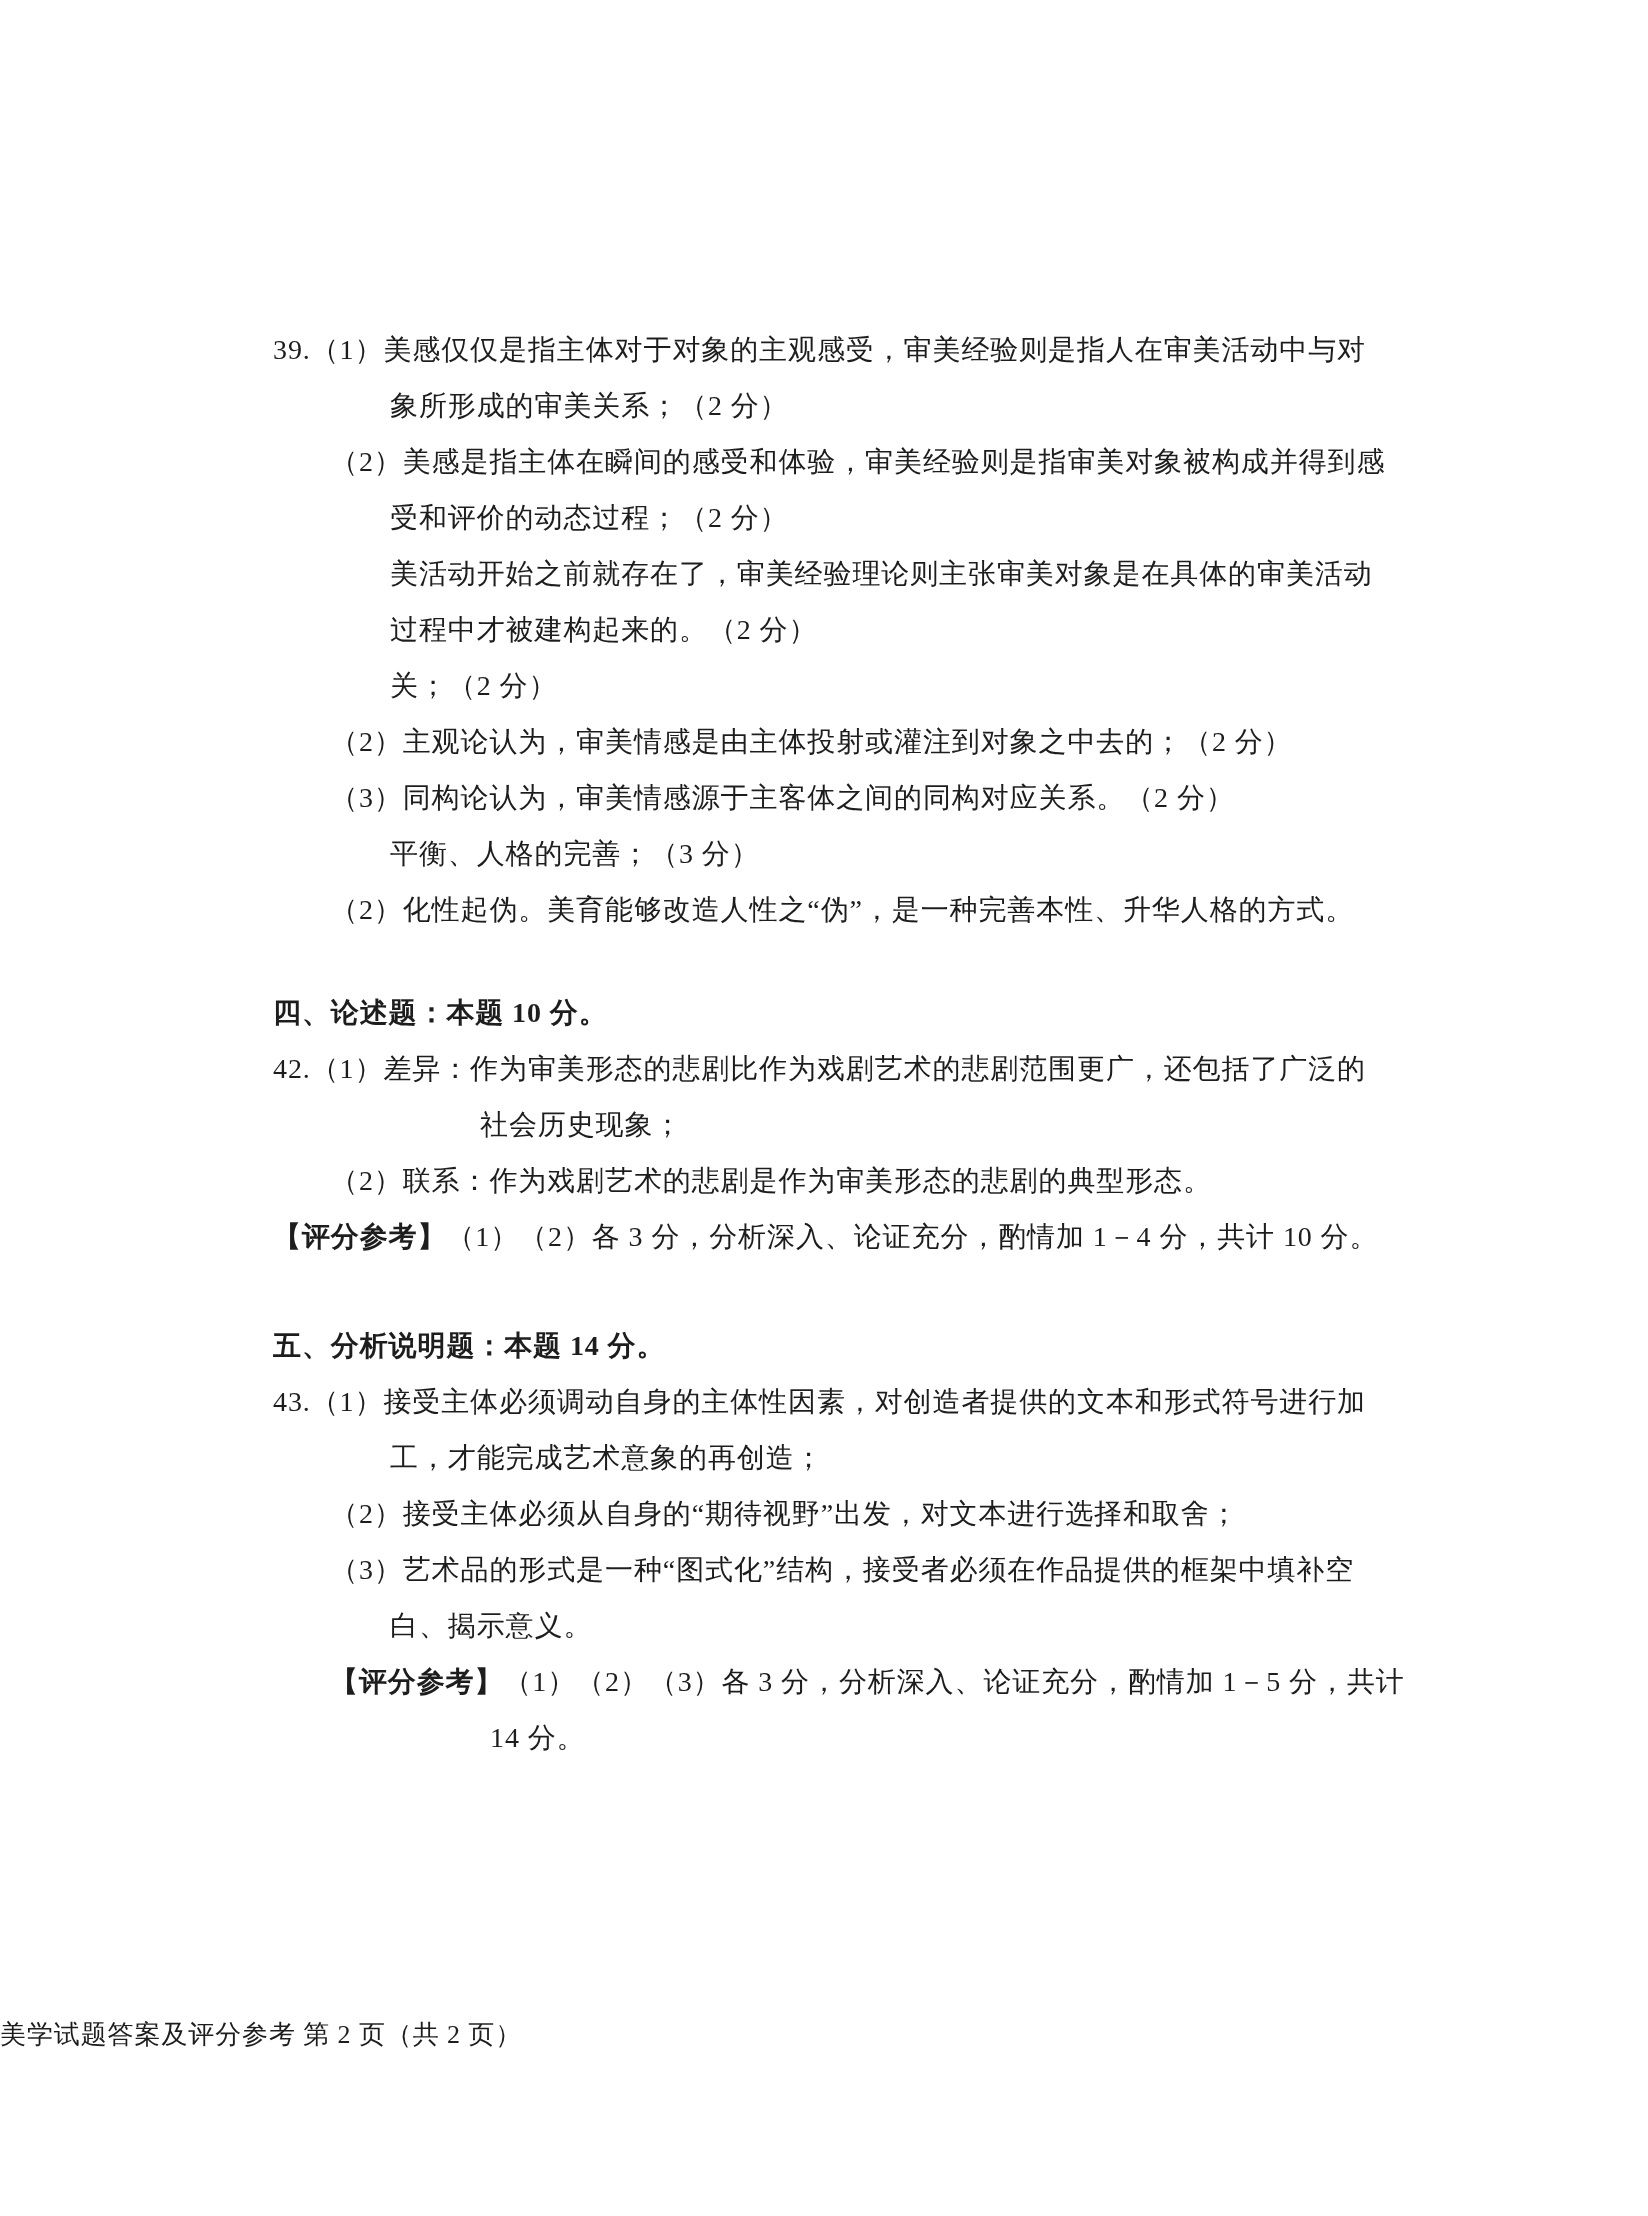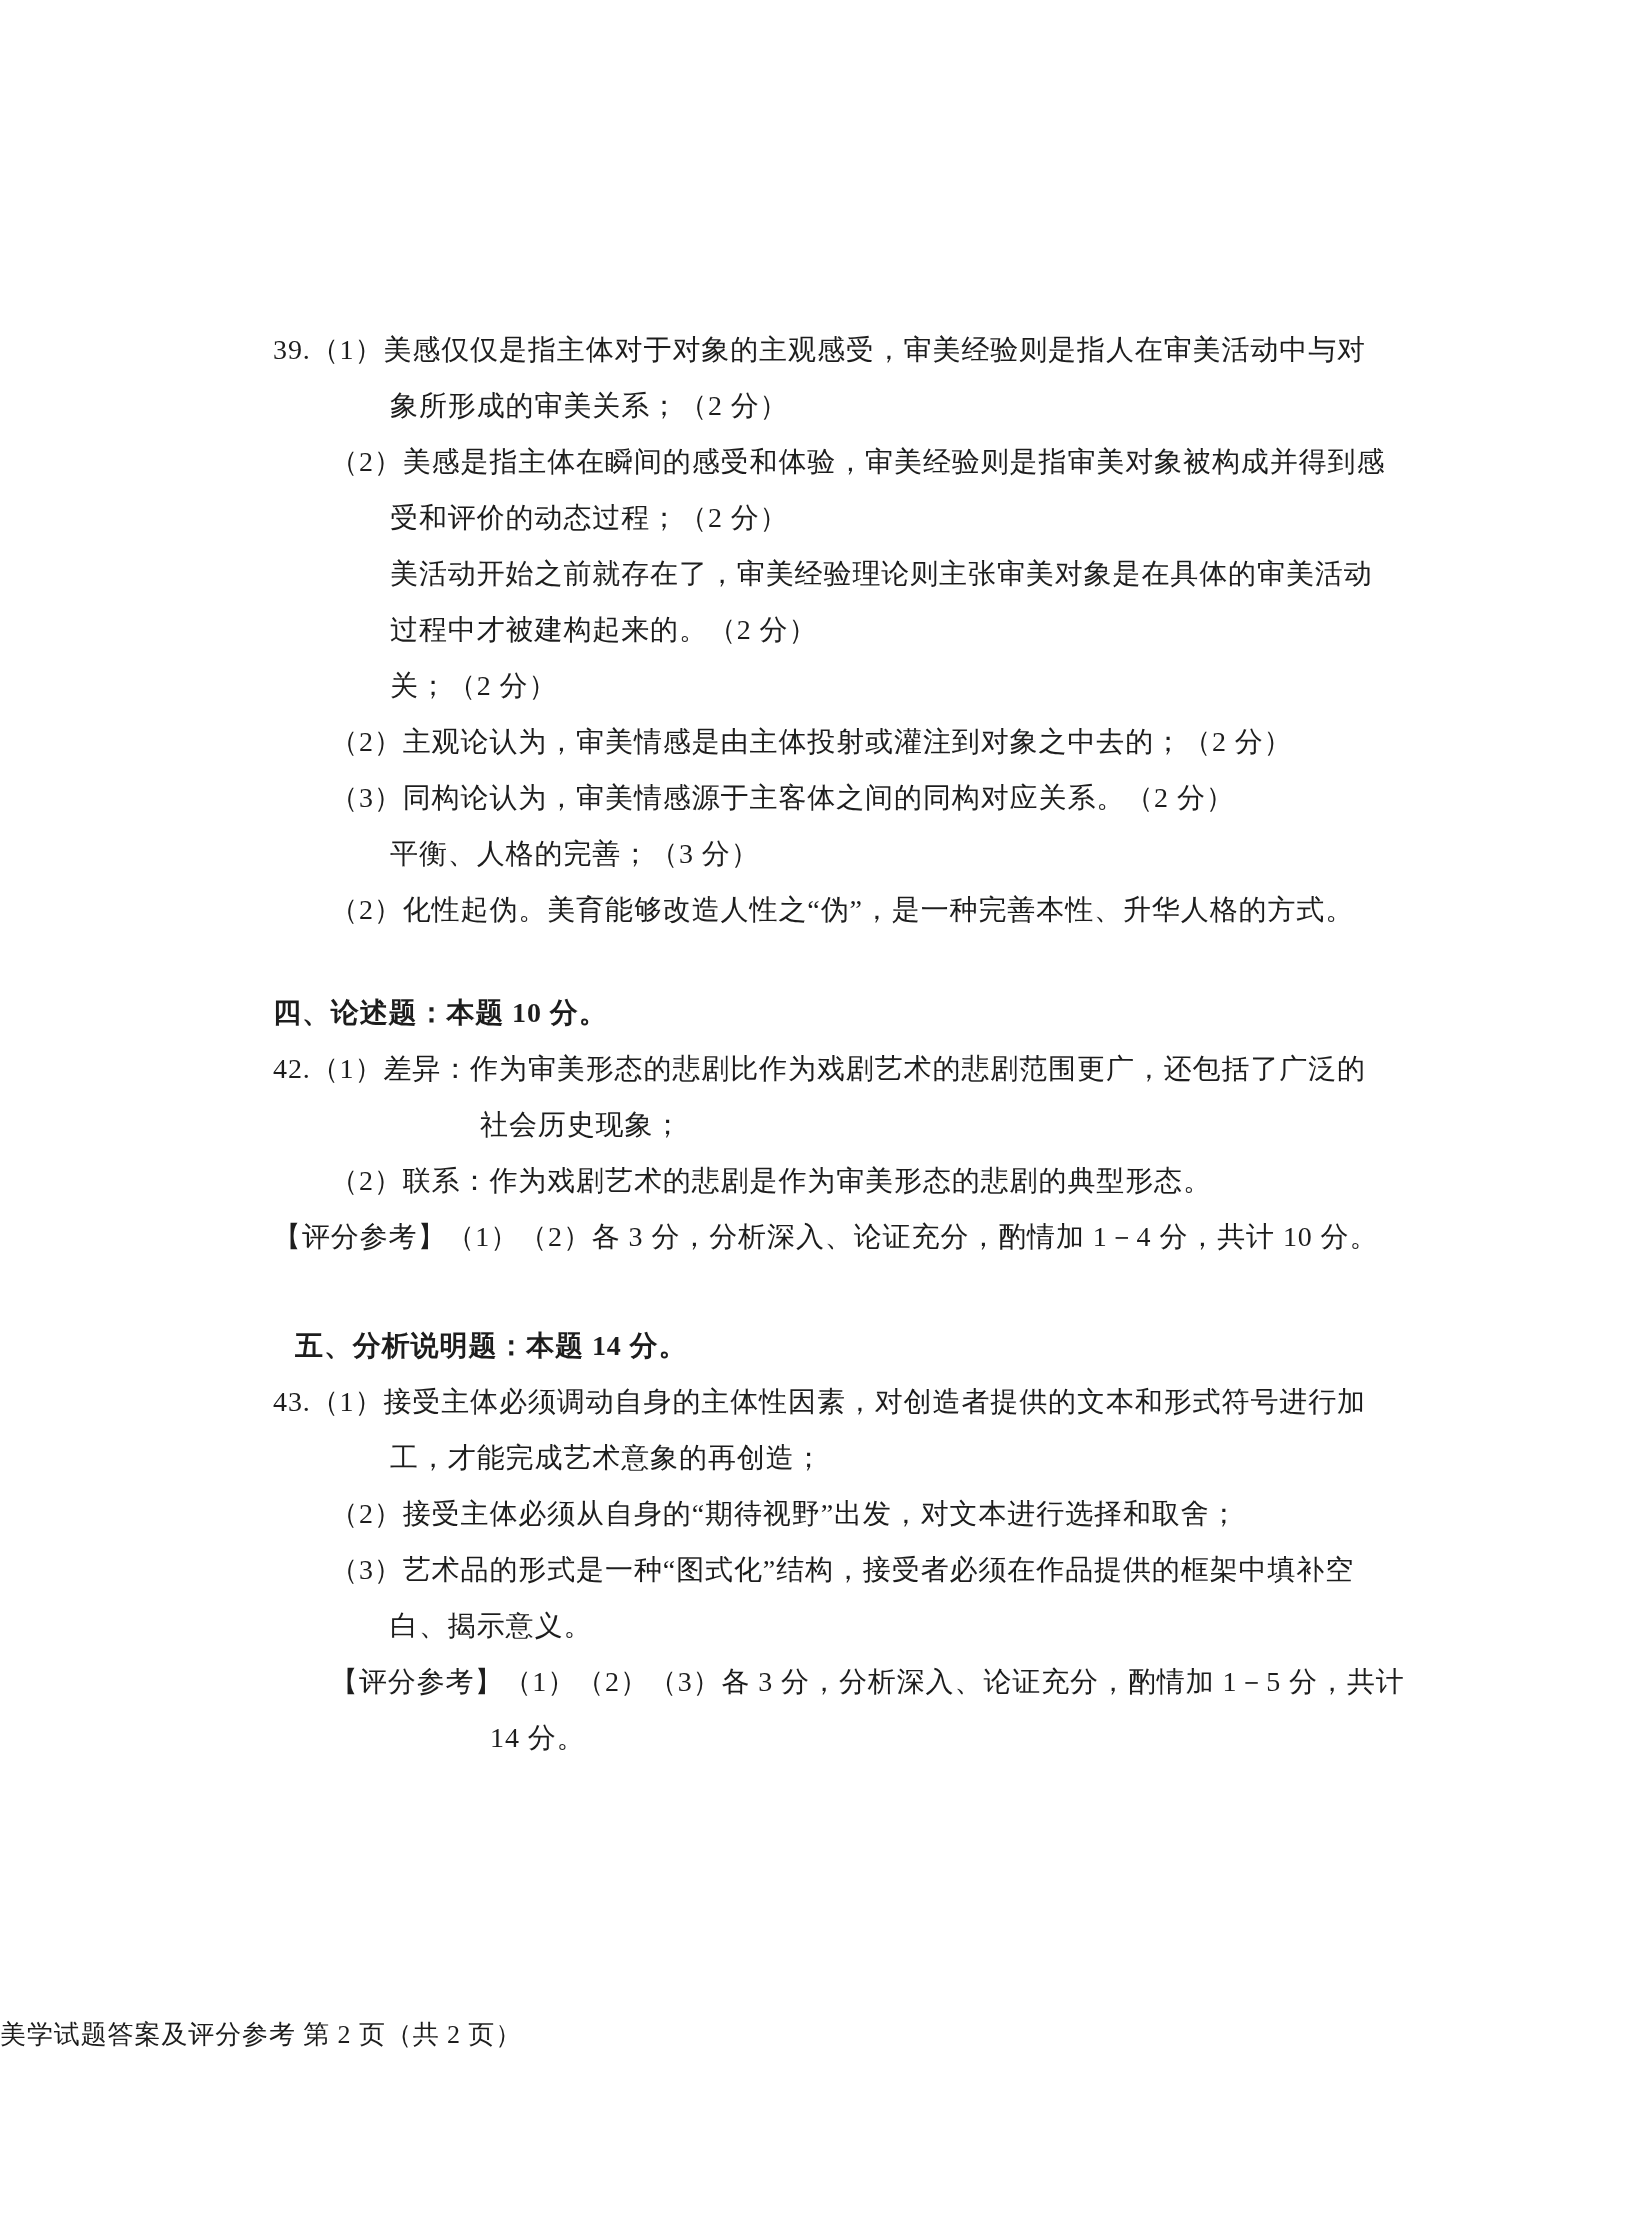--- a/index.html
+++ b/index.html
@@ -27,22 +27,22 @@
     white-space: nowrap;
   }
   
   .ind-m  { padding-left: 273px; }   
   .ind-s  { padding-left: 330px; }   
   .ind-c  { padding-left: 390px; }   
   .ind-c2 { padding-left: 480px; }  
   .ind-c3 { padding-left: 490px; }  
   .heading { font-weight: bold; }
   .gap-section-4 { margin-top: 47px; }
-  .gap-section-5 { margin-top: 53px; margin-left: 22px; }
-  .score-prefix { font-weight: normal; text-align: center; }
+  .gap-section-5 { margin-top: 53px; }
+  .score-prefix { font-weight: bold; text-align: center; }
   .footer {
     position: absolute;
     left: 0;
     top: 2021px;
     width: 1649px;
     font-size: 26px;
     line-height: 28px;
     letter-spacing: 0.9px;
   }
 </style>

